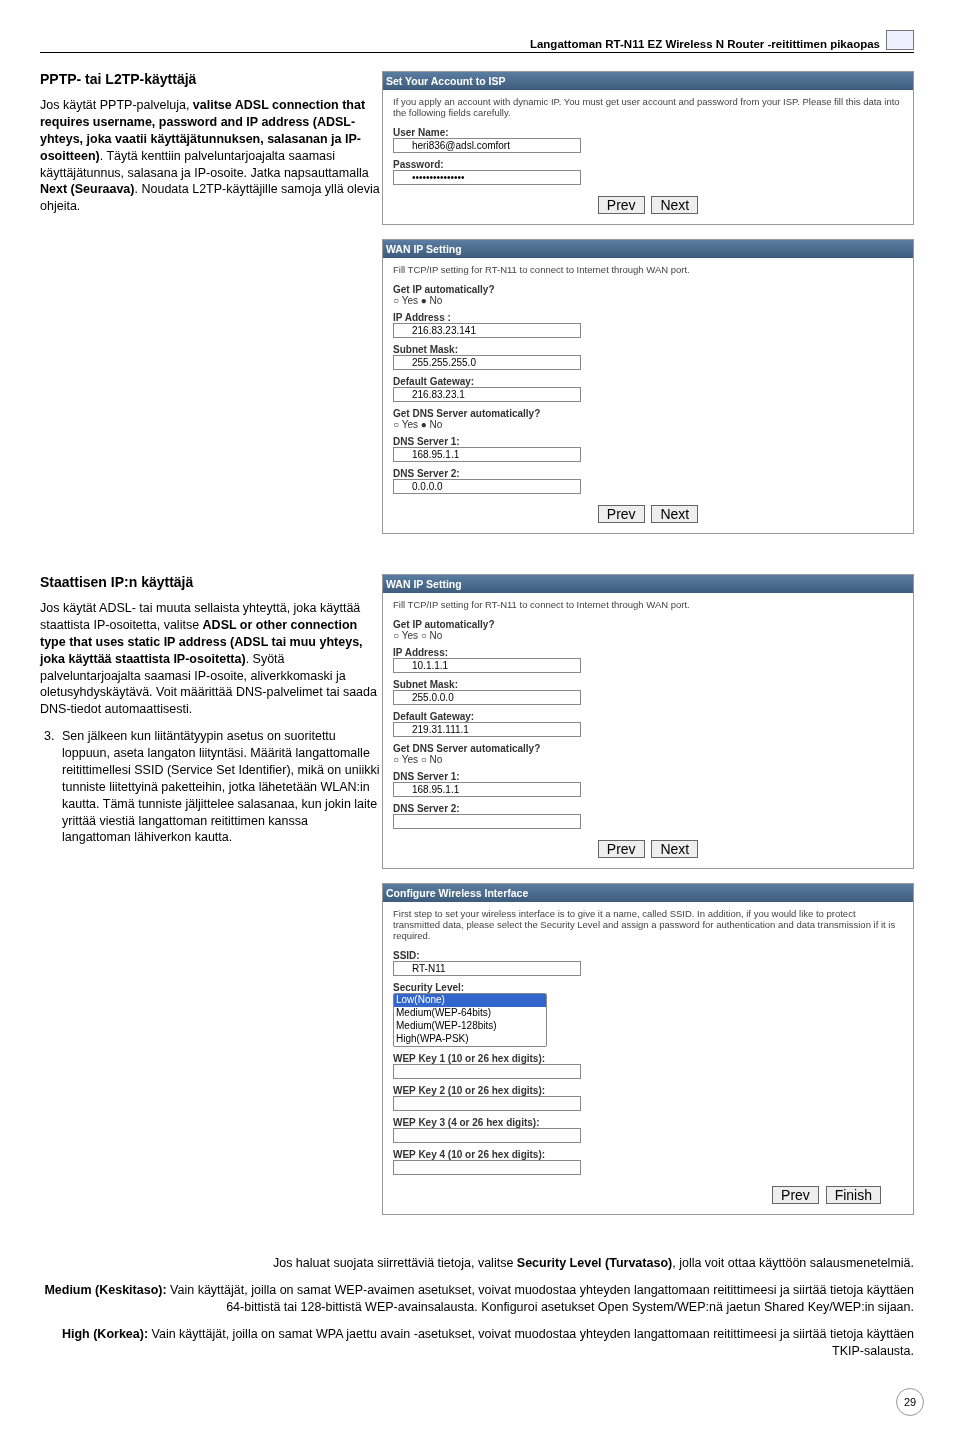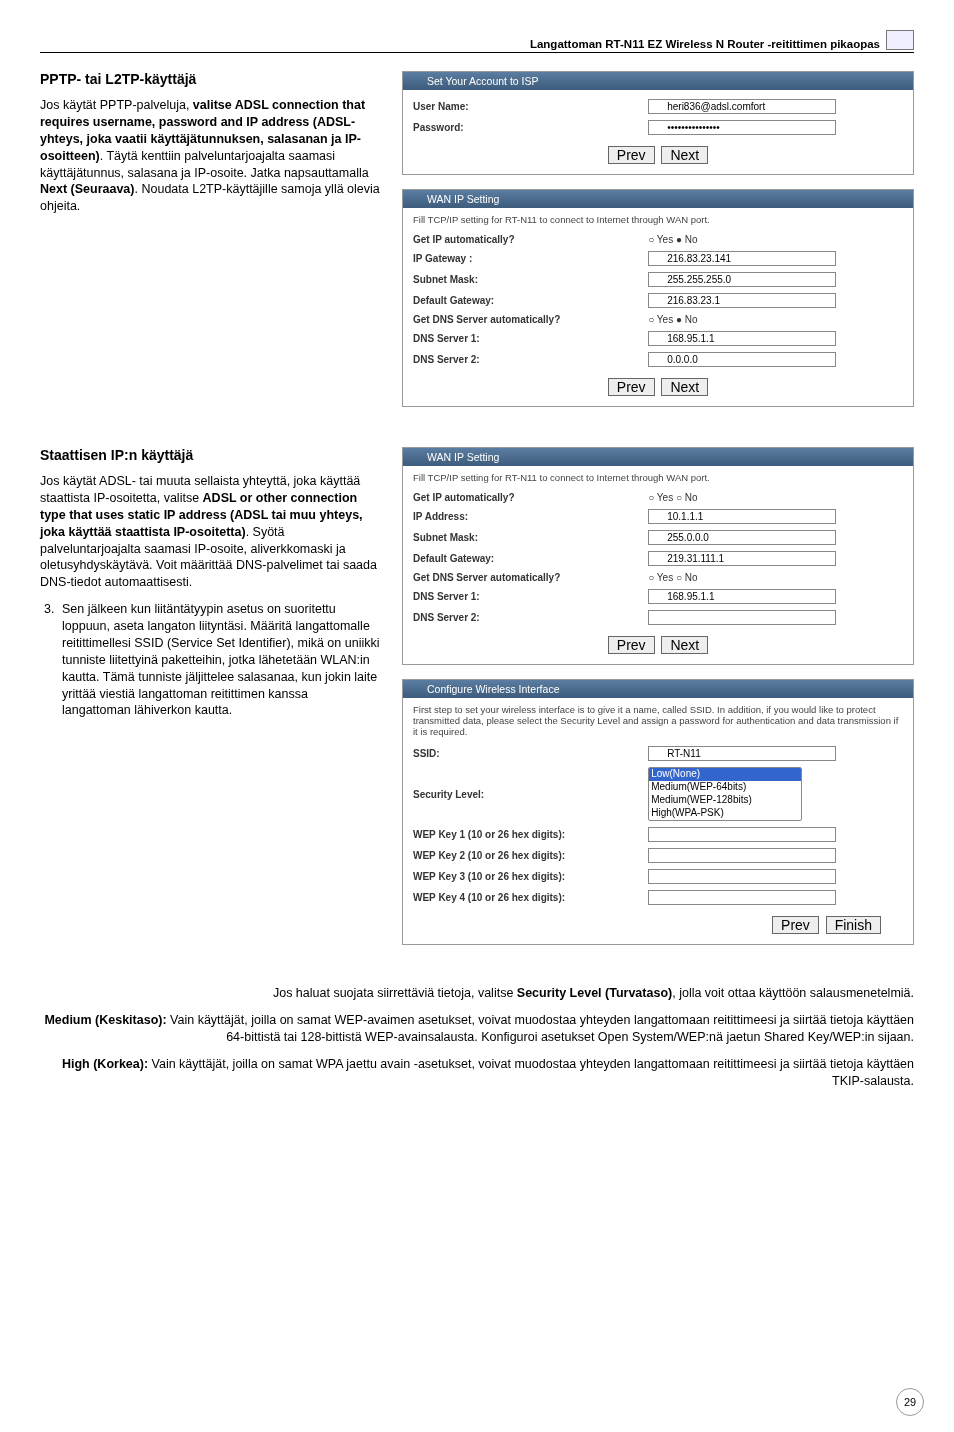--- a/index.html
+++ b/index.html
@@ -1,29 +1,29 @@
 <!DOCTYPE html>
 <html><head>
 <meta charset="utf-8">
 <style>
   body { margin: 0; font-family: Arial, Helvetica, sans-serif; font-size: 12.5px; color: #000; background: #fff; }
   .page { width: 954px; min-height: 1432px; box-sizing: border-box; padding: 30px 40px 20px 40px; position: relative; }
   .header-line { display: flex; justify-content: flex-end; align-items: flex-end; border-bottom: 1px solid #000; padding-bottom: 2px; margin-bottom: 18px; }
   .header-title { font-size: 11.5px; font-weight: bold; margin-right: 6px; }
   .header-icon { width: 26px; height: 18px; border: 1px solid #777; background: #eef; display: inline-block; }
   h2.sec { font-size: 14px; font-weight: bold; margin: 0 0 10px 0; }
-  .row { display: flex; gap: 22px; margin-bottom: 26px; }
+  .row { display: flex; gap: 2px; margin-bottom: 26px; }
   .col-text { flex: 0 0 340px; }
   .col-text p { margin: 0 0 10px 0; line-height: 1.35; }
   .panel-wrap { flex: 1 1 auto; }
   .panel { border: 1px solid #999; margin-bottom: 14px; font-size: 10px; background: #fff; }
-  .panel-head { background: #4a6a8a; background: linear-gradient(#5a7da1,#3e5c7c); color: #fff; font-size: 10.5px; padding: 3px 24px; font-weight: normal; }
+  .panel-head { background: #4a6a8a; background: linear-gradient(#5a7da1,#3e5c7c); color: #fff; font-size: 10.5px; padding: 3px 3px; font-weight: bold; }
   .panel-body { padding: 6px 10px; }
   .panel-desc { font-size: 9.5px; color: #444; margin-bottom: 6px; }
-  .form-row { display: flex; align-items: center; padding: 3px 0; }
+  .form-row { display: flex; padding: 3px 0; flex-direction: column; }
   .form-row .lbl { flex: 0 0 48%; font-weight: bold; color: #333; font-size: 10px; }
   .form-row .val { flex: 1 1 auto; }
   .form-row input[type=text], .form-row input[type=password] { width: 150px; font-size: 10px; padding: 1px 18px; border: 1px solid #888; }
   .form-row select { width: 154px; font-size: 10px; border: 1px solid #888; }
   select option { font-size: 10px; }
   .radioish { font-size: 10px; color: #333; }
   .btnrow { text-align: center; padding: 8px 0 4px 0; }
   .btnrow button { font-size: 14px; padding: 0 8px; margin: 0 2px; border: 1px solid #666; background: #eee; }
   .full-text { margin-bottom: 14px; line-height: 1.35; }
   .full-text p { margin: 0 0 10px 0; text-align: right; }
@@ -44,20 +44,21 @@
   <div class="row">
     <div class="col-text">
       <h2 class="sec">PPTP- tai L2TP-käyttäjä</h2>
       <p>Jos käytät PPTP-palveluja, <b>valitse ADSL connection that requires username, password and IP address (ADSL-yhteys, joka vaatii käyttäjätunnuksen, salasanan ja IP-osoitteen)</b>. Täytä kenttiin palveluntarjoajalta saamasi käyttäjätunnus, salasana ja IP-osoite. Jatka napsauttamalla <b>Next (Seuraava)</b>. Noudata L2TP-käyttäjille samoja yllä olevia ohjeita.</p>
     </div>
     <div class="panel-wrap">
 
       <div class="panel">
         <div class="panel-head">Set Your Account to ISP</div>
         <div class="panel-body">
+          <div class="panel-desc">If you apply an account with dynamic IP. You must get user account and password from your ISP. Please fill this data into the following fields carefully.</div>
           <div class="form-row">
             <div class="lbl">User Name:</div>
             <div class="val"><input type="text" value="heri836@adsl.comfort" style=""></div>
           </div>
           <div class="form-row">
             <div class="lbl">Password:</div>
             <div class="val"><input type="password" value="***************" style=""></div>
           </div>
           <div class="btnrow">
             <button>Prev</button>
@@ -68,21 +69,21 @@
 
       <div class="panel">
         <div class="panel-head">WAN IP Setting</div>
         <div class="panel-body">
           <div class="panel-desc">Fill TCP/IP setting for RT-N11 to connect to Internet through WAN port.</div>
           <div class="form-row">
               <div class="lbl">Get IP automatically?</div>
               <div class="val radioish">○ Yes   ● No</div>
             </div>
           <div class="form-row">
-              <div class="lbl">IP Gateway :</div>
+              <div class="lbl">IP Address :</div>
               <div class="val"><input type="text" value="216.83.23.141" style=""></div>
             </div>
           <div class="form-row">
               <div class="lbl">Subnet Mask:</div>
               <div class="val"><input type="text" value="255.255.255.0" style=""></div>
             </div>
           <div class="form-row">
               <div class="lbl">Default Gateway:</div>
               <div class="val"><input type="text" value="216.83.23.1" style=""></div>
             </div>
@@ -178,21 +179,21 @@
             </div>
           <div class="form-row">
               <div class="lbl">WEP Key 1 (10 or 26 hex digits):</div>
               <div class="val"><input type="text" style=""></div>
             </div>
           <div class="form-row">
               <div class="lbl">WEP Key 2 (10 or 26 hex digits):</div>
               <div class="val"><input type="text" style=""></div>
             </div>
           <div class="form-row">
-              <div class="lbl">WEP Key 3 (10 or 26 hex digits):</div>
+              <div class="lbl">WEP Key 3 (4 or 26 hex digits):</div>
               <div class="val"><input type="text" style=""></div>
             </div>
           <div class="form-row">
               <div class="lbl">WEP Key 4 (10 or 26 hex digits):</div>
               <div class="val"><input type="text" style=""></div>
             </div>
           <div class="btnrow" style="text-align:right; padding-right:20px;">
             <button>Prev</button>
             <button>Finish</button>
           </div>

